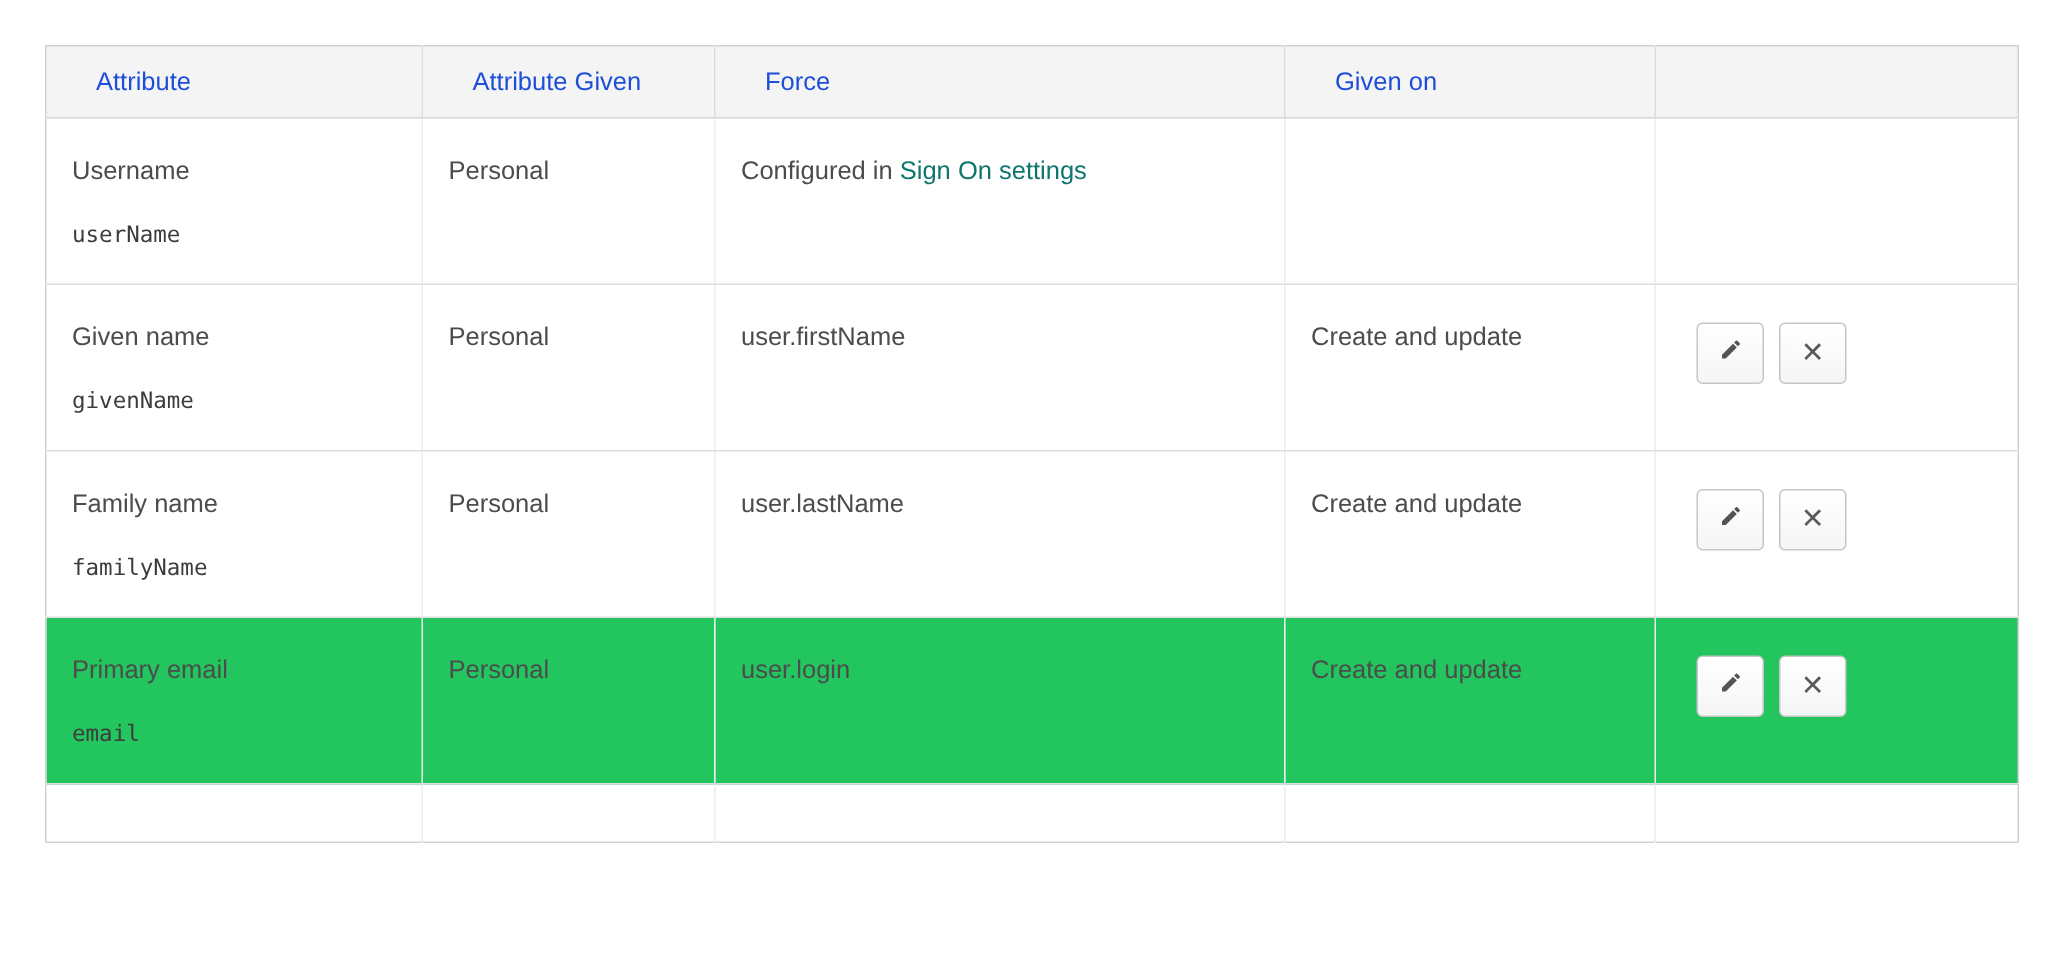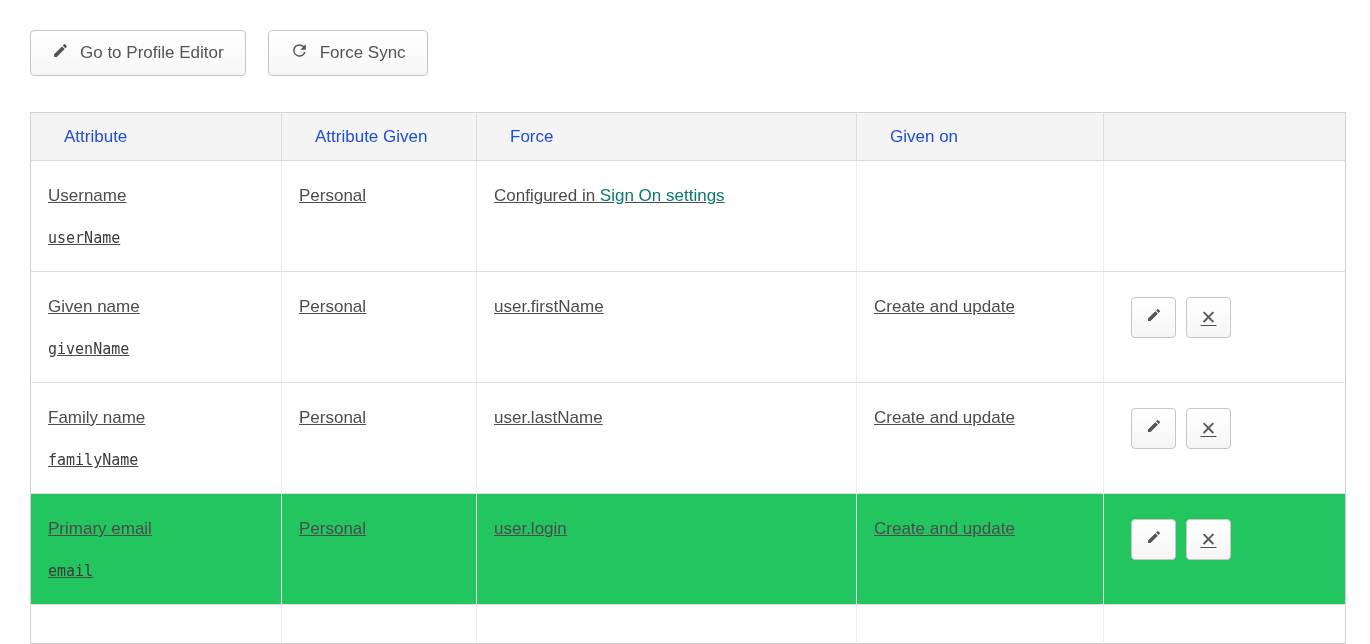--- a/index.html
+++ b/index.html
@@ -66,21 +66,20 @@
   th:last-child { border-right: none; }
 
   td {
     vertical-align: top;
     font-size: 17px;
     color: #4c4c4c;
     padding: 25px 16px 20px 17px;
     border-bottom: 1px solid #dedede;
     border-right: 1px solid #ececec;
     height: 111px;
-    text-decoration: underline;
   }
   td:last-child { border-right: none; }
 
   tr.shaded td { background: #22c55e; }
   tr.empty-row td { height: 39px; border-bottom: none; padding: 0; }
 
   .attr-label { font-size: 17px; color: #4c4c4c; }
   .attr-name {
     margin-top: 23px;
     font-family: "DejaVu Sans Mono", "Liberation Mono", monospace;
@@ -117,39 +116,20 @@
     line-height: 1;
     color: #5a5a5a;
     font-family: "DejaVu Sans", sans-serif;
   }
 </style>
 </head>
 <body>
 
 <div class="page">
 
-  <div class="toolbar">
-    <button class="btn">
-      <span>
-        <svg width="17" height="17" viewBox="0 0 24 24" fill="#545454">
-          <path d="M3 17.25V21h3.75L17.81 9.94l-3.75-3.75L3 17.25zM20.71 7.04a1 1 0 0 0 0-1.41l-2.34-2.34a1 1 0 0 0-1.41 0l-1.83 1.83 3.75 3.75 1.83-1.83z"></path>
-        </svg>
-      </span>
-      <span>Go to Profile Editor</span>
-    </button>
-
-    <button class="btn">
-      <span>
-        <svg width="19" height="19" viewBox="0 0 24 24" fill="#545454">
-          <path d="M17.65 6.35A7.95 7.95 0 0 0 12 4a8 8 0 1 0 7.73 10h-2.08A6 6 0 1 1 12 6c1.66 0 3.14.69 4.22 1.78L13 11h7V4l-2.35 2.35z"></path>
-        </svg>
-      </span>
-      <span>Force Sync</span>
-    </button>
-  </div>
 
   <table class="attr-table">
     <colgroup>
       <col class="c-attr">
         <col class="c-type">
         <col class="c-value">
         <col class="c-apply">
         <col class="c-act">
     </colgroup>
     <thead>

